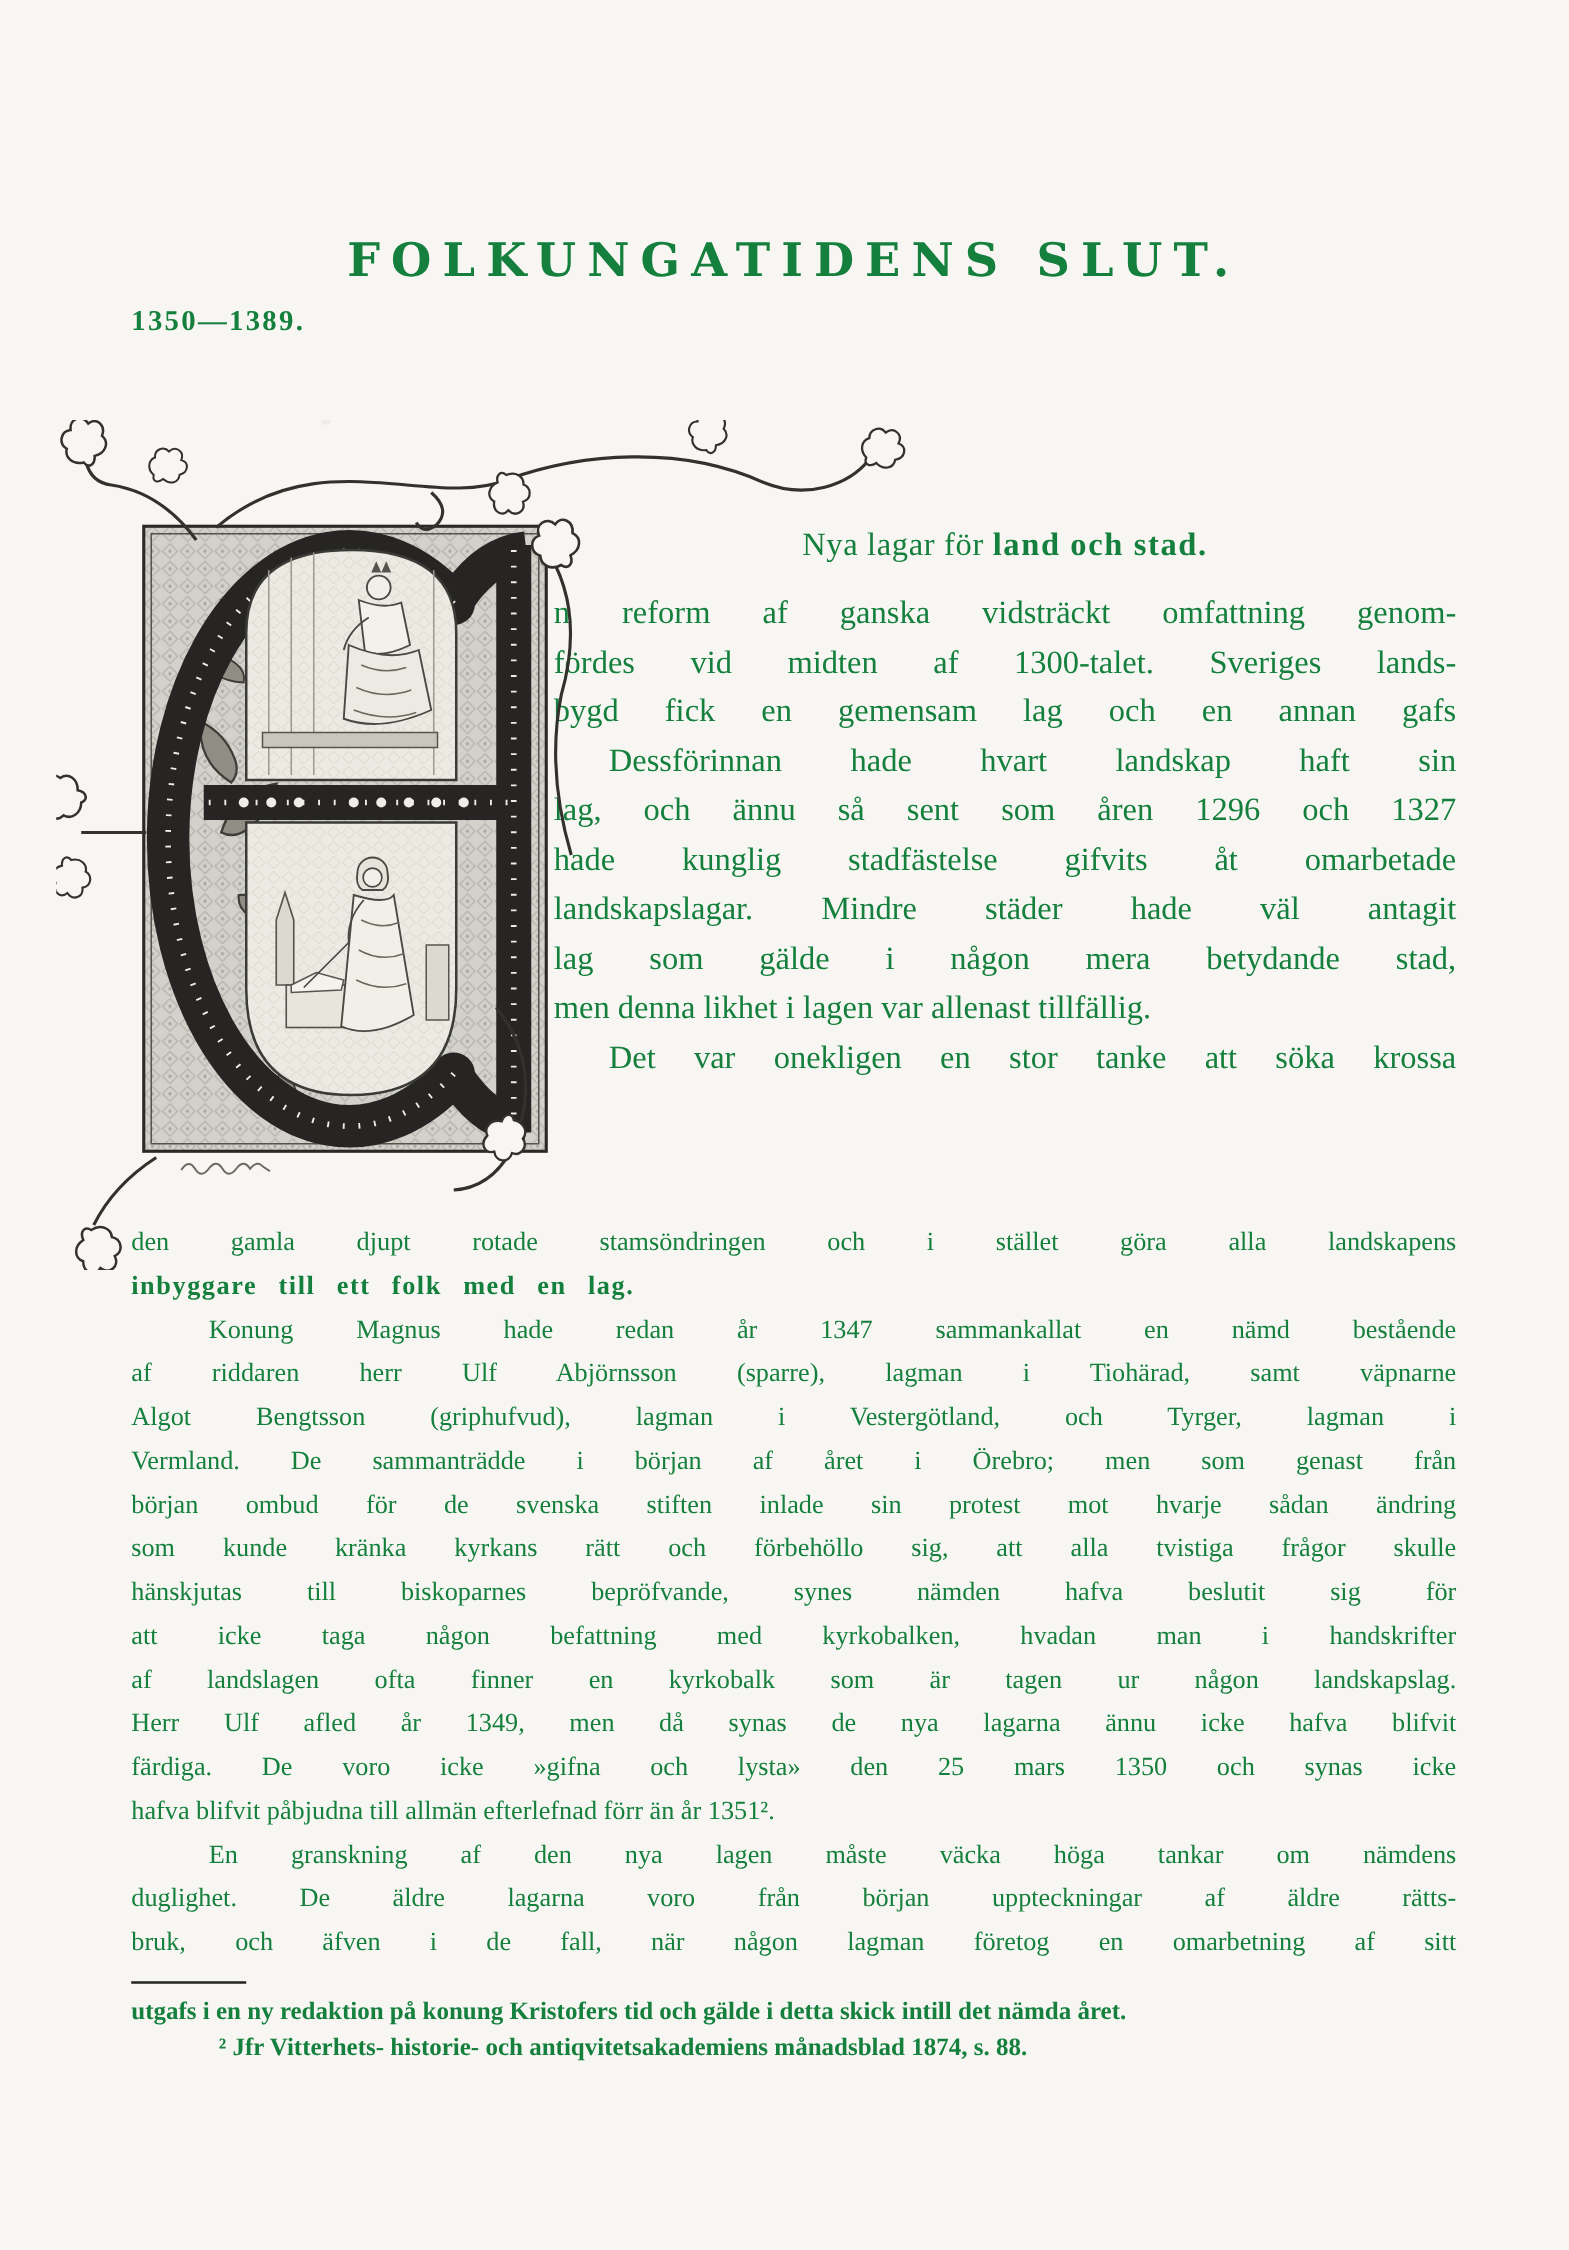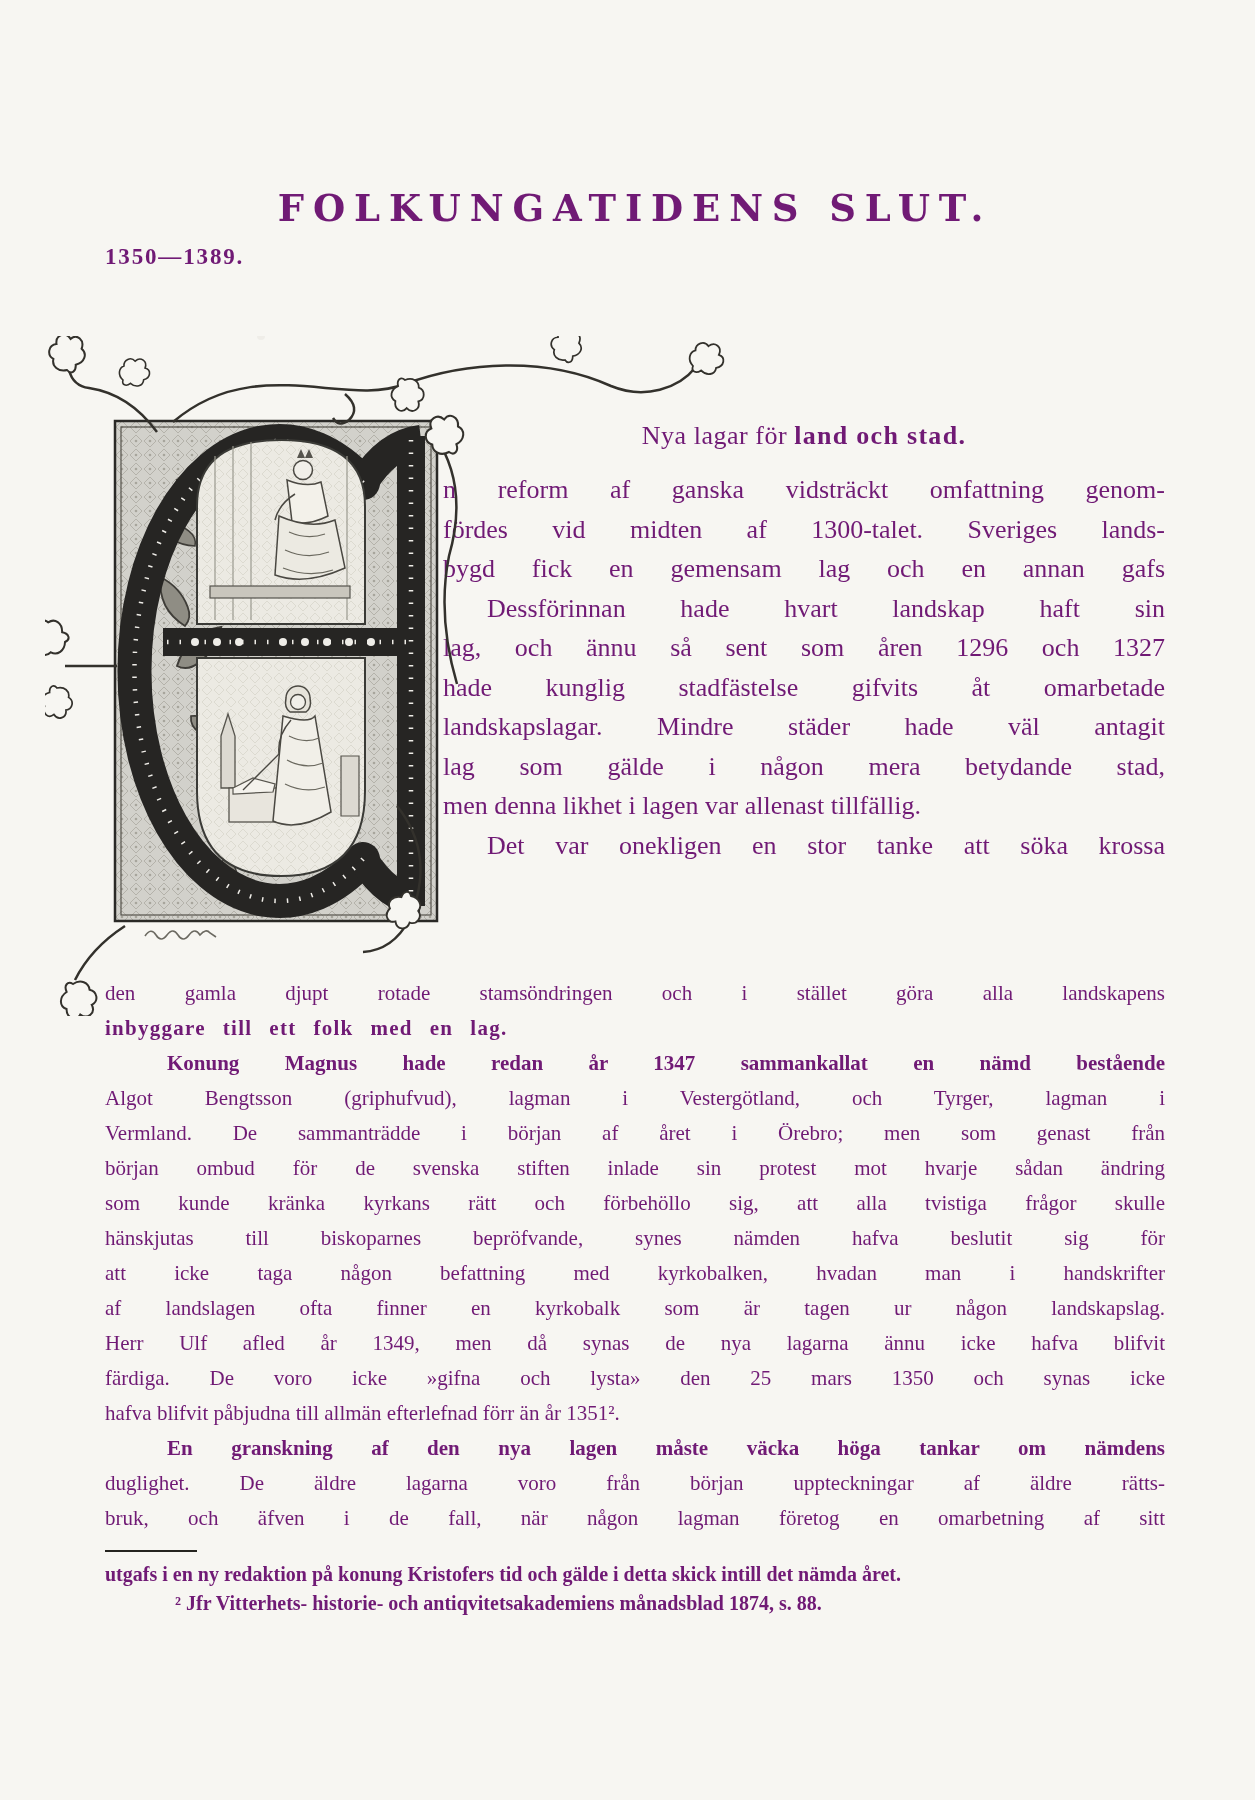--- a/index.html
+++ b/index.html
@@ -1,39 +1,39 @@
 <!DOCTYPE html>
 <html><head>
 <meta charset="utf-8">
 <style>
   html,body{margin:0;padding:0;background:#e9e8e5;}
   .page{
     position:relative;width:1255px;height:1800px;margin:0 auto;
-    background:#f7f6f2;color:#701a75;box-sizing:border-box;
+    background:#f7f6f2;color:#15803d;box-sizing:border-box;
     padding:186px 90px 0 105px;overflow:hidden;
     font-family:"Liberation Serif","DejaVu Serif",serif;
   }
   .title{
     text-align:center;font-size:37px;font-weight:bold;letter-spacing:.24em;
     line-height:44px;font-family:"DejaVu Serif","Liberation Serif",serif;
   }
   .subtitle{font-size:23px;letter-spacing:.08em;margin-top:12px;line-height:30px;font-weight:bold;}
   .opening{margin-top:144px;}
   .figure{float:left;width:332px;height:560px;position:relative;margin-right:6px;}
   .figure svg{position:absolute;left:-60px;top:-80px;}
   .sr{position:absolute;width:1px;height:1px;overflow:hidden;clip:rect(0 0 0 0);white-space:nowrap;}
   .col-heading{margin-top:14px;margin-bottom:14px;text-align:center;font-size:26px;line-height:40px;letter-spacing:.02em;}
   .col-heading .bold{font-weight:bold;letter-spacing:.05em;}
   .tline{text-align:justify;text-align-last:justify;-moz-text-align-last:justify;}
   .tline.end{text-align-last:left;-moz-text-align-last:left;}
   .col .tline{font-size:26px;line-height:39.5px;}
   .col .tline.ind{text-indent:44px;}
   .body-lines{clear:left;}
   .body-lines .tline{font-size:21px;line-height:35px;}
-  .body-lines .tline.ind{text-indent:62px;font-weight:bold;}
+  .body-lines .tline.ind{text-indent:62px;}
   .emph{font-weight:bold;letter-spacing:.06em;word-spacing:.5em;}
   .fnrule{width:92px;border:none;border-top:2px solid #25241f;margin:14px 0 8px 0;}
   .fn .tline{font-size:20px;line-height:29px;font-weight:bold;}
   .fn .tline.ind{text-indent:70px;}
 </style>
 </head>
 <body>
 
 <div class="page">
 
@@ -175,20 +175,21 @@
 
   </div>
 
   <div class="body-lines">
     <div>
         <div class="tline">den gamla djupt rotade stamsöndringen och i stället göra alla landskapens</div>
       </div>
     <div class="tline end emph">inbyggare till ett folk med en lag.</div>
     <div>
         <div class="tline ind">Konung Magnus hade redan år 1347 sammankallat en nämd bestående</div>
+        <div class="tline">af riddaren herr Ulf Abjörnsson (sparre), lagman i Tiohärad, samt väpnarne</div>
         <div class="tline">Algot Bengtsson (griphufvud), lagman i Vestergötland, och Tyrger, lagman i</div>
         <div class="tline">Vermland. De sammanträdde i början af året i Örebro; men som genast från</div>
         <div class="tline">början ombud för de svenska stiften inlade sin protest mot hvarje sådan ändring</div>
         <div class="tline">som kunde kränka kyrkans rätt och förbehöllo sig, att alla tvistiga frågor skulle</div>
         <div class="tline">hänskjutas till biskoparnes bepröfvande, synes nämden hafva beslutit sig för</div>
         <div class="tline">att icke taga någon befattning med kyrkobalken, hvadan man i handskrifter</div>
         <div class="tline">af landslagen ofta finner en kyrkobalk som är tagen ur någon landskapslag.</div>
         <div class="tline">Herr Ulf afled år 1349, men då synas de nya lagarna ännu icke hafva blifvit</div>
         <div class="tline">färdiga. De voro icke »gifna och lysta» den 25 mars 1350 och synas icke</div>
         <div class="tline end">hafva blifvit påbjudna till allmän efterlefnad förr än år 1351².</div>

